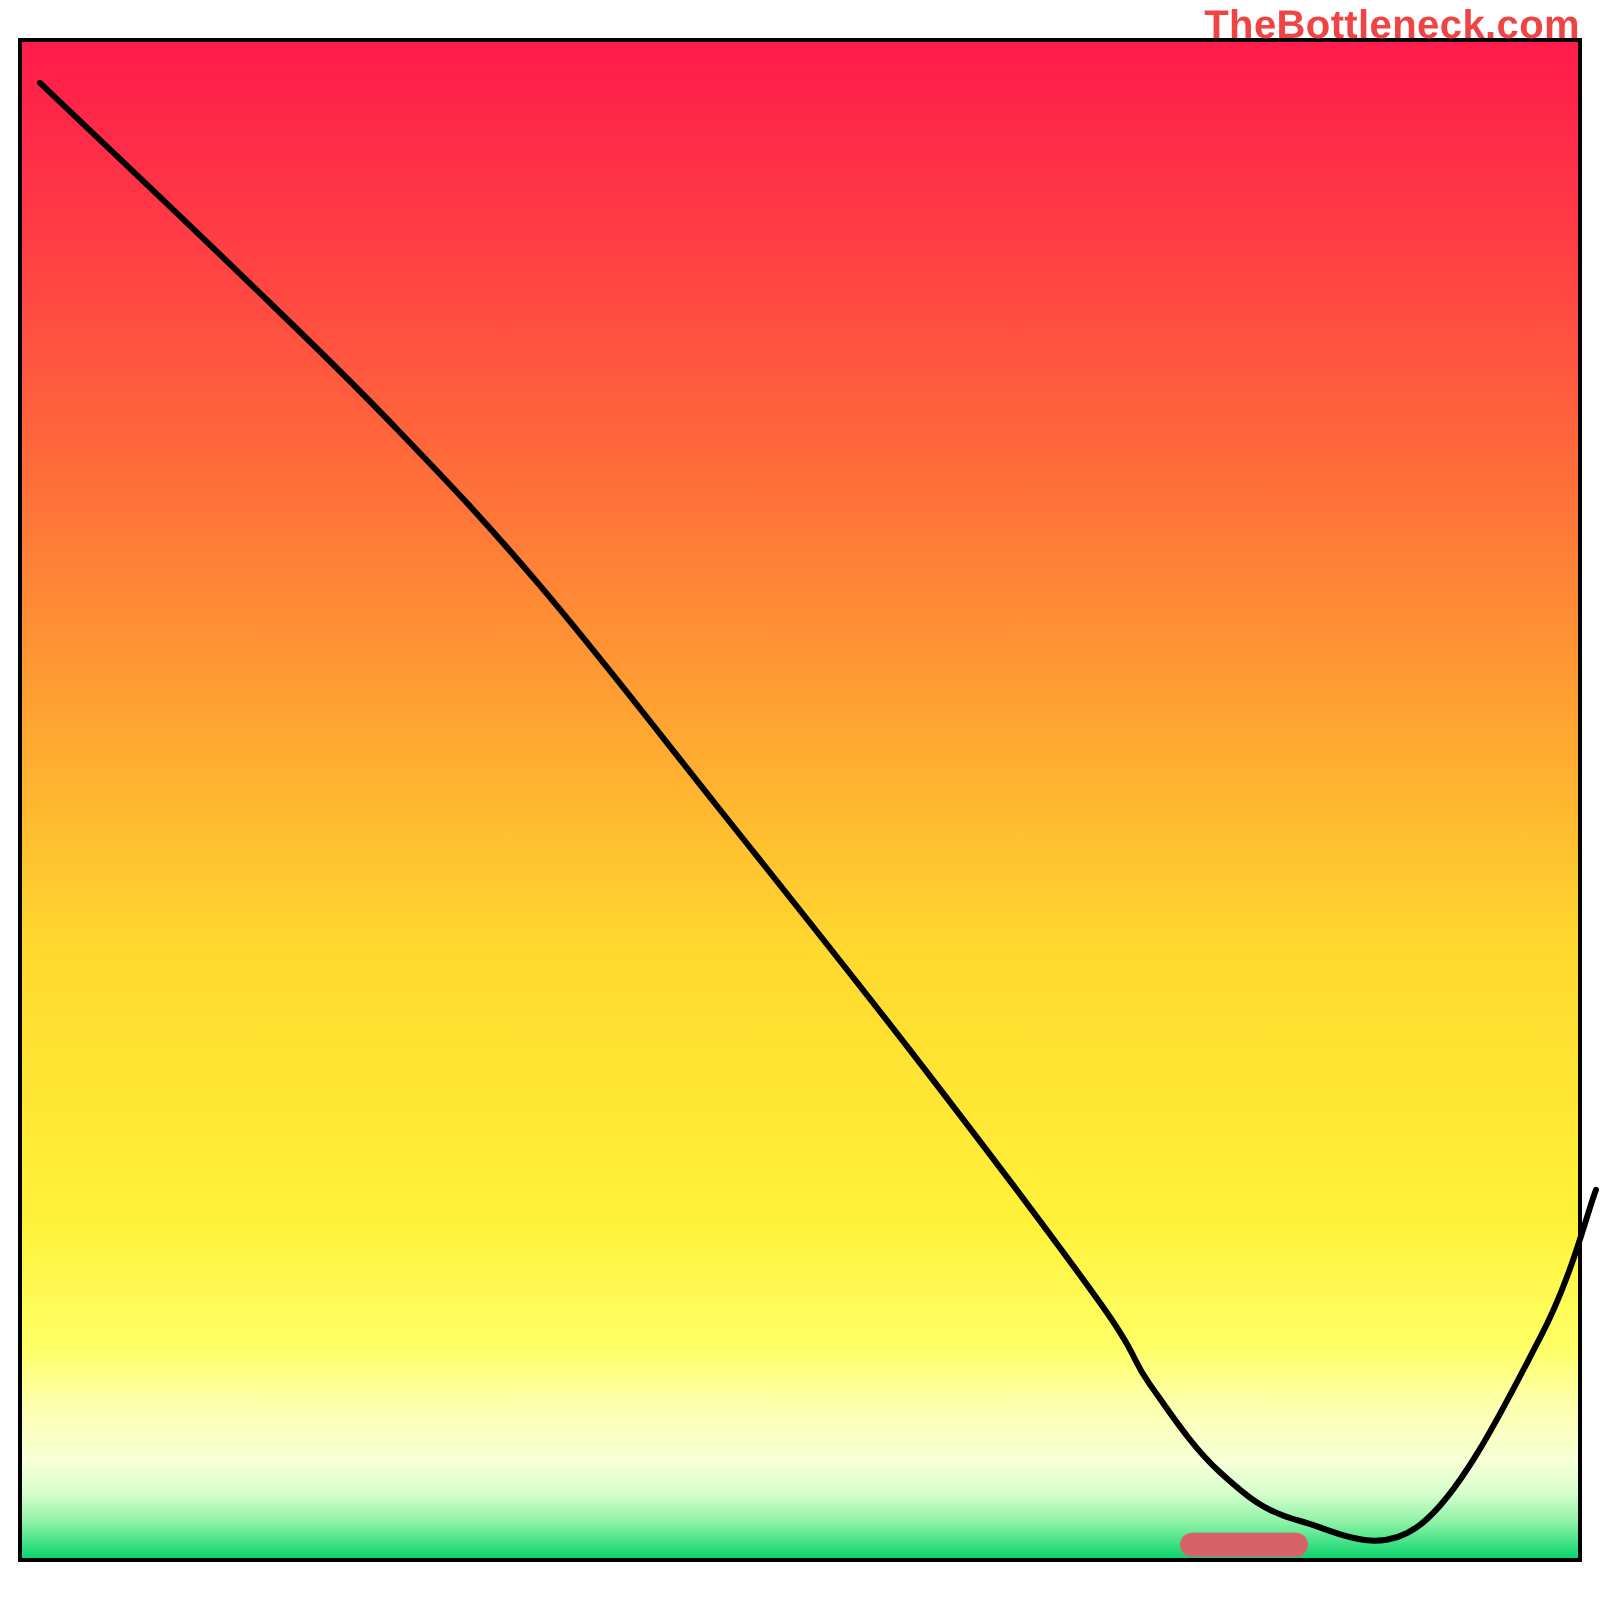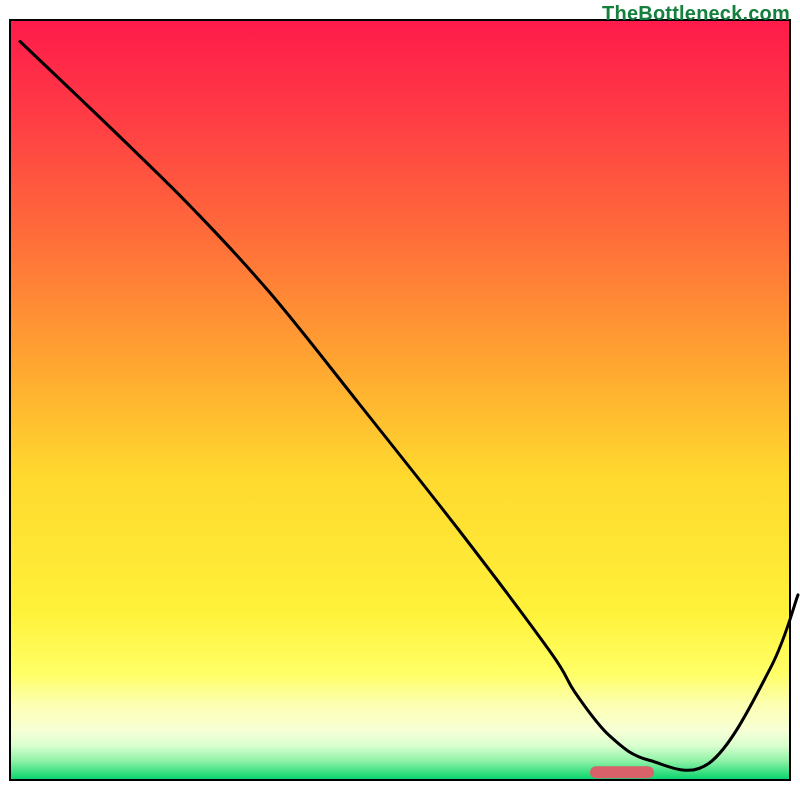--- a/index.html
+++ b/index.html
@@ -15,21 +15,21 @@
     position: relative;
     width: 800px;
     height: 800px;
   }
   .watermark {
     position: absolute;
     top: 2px;
     right: 10px;
     font-size: 20px;
     font-weight: 600;
-    color: #15803d;
+    color: #ef4444;
     letter-spacing: 0.2px;
     z-index: 10;
     user-select: none;
     margin-left: 47px;
   }
   svg {
     display: block;
   }
 </style>
 </head>

